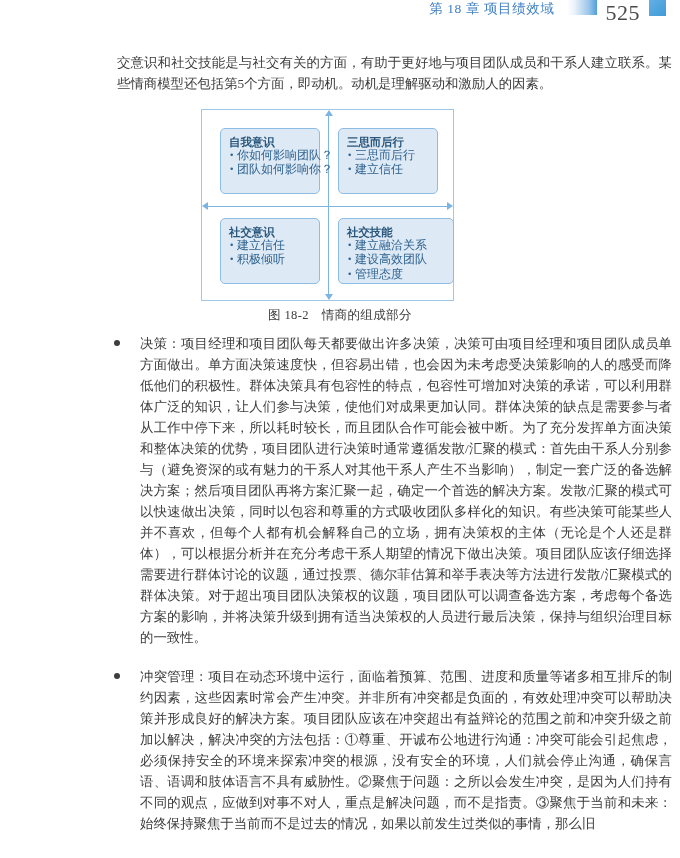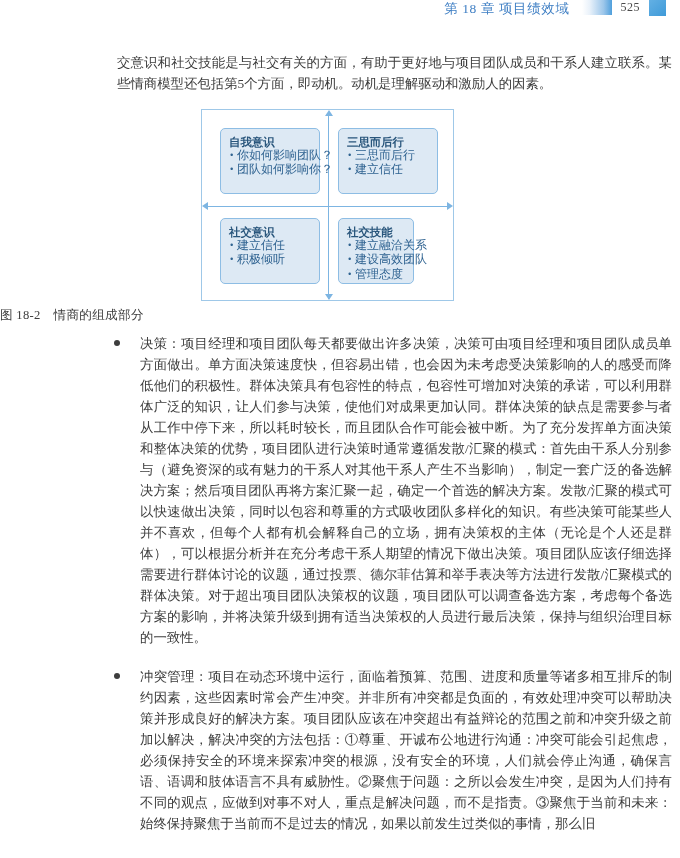--- a/index.html
+++ b/index.html
@@ -33,21 +33,21 @@
     letter-spacing: 0.6px;
     white-space: nowrap;
   }
   .header-grad {
     width: 30px;
     height: 15px;
     margin-left: 12px;
     background: linear-gradient(to right, #ffffff 0%, #eaf2fa 25%, #9cc6ea 72%, #4f9fdc 100%);
   }
   .header-pageno {
-    font-size: 12px;
+    font-size: 22px;
     color: #4a4a4a;
     margin-left: 9px;
     letter-spacing: 0.5px;
   }
   .header-square {
     width: 17px;
     height: 16px;
     margin-left: 9px;
     margin-right: 14px;
     background: linear-gradient(to bottom right, #63b0e4 0%, #3f9ad8 100%);
@@ -144,21 +144,21 @@
     box-sizing: border-box;
     border: 1px solid #8dbde4;
     border-radius: 5px;
     background: #dde9f4;
     padding: 6px 7px 5px 8px;
     color: #2f5f86;
   }
   .qbox.tl { left: 18px;  top: 18px;  width: 100px; height: 66px; }
   .qbox.tr { left: 136px; top: 18px;  width: 100px; height: 66px; }
   .qbox.bl { left: 18px;  top: 108px; width: 100px; height: 66px; }
-  .qbox.br { left: 136px; top: 108px; width: 76px; height: 66px; }
+  .qbox.br { left: 136px; top: 108px; width: 116px; height: 66px; }
   .qbox-title {
     font-weight: bold;
     font-size: 11.4px;
     line-height: 14px;
     color: #29567c;
     font-family: "Liberation Sans", sans-serif;
   }
   .qbox-list {
     margin: 0;
     padding: 0;
@@ -177,20 +177,21 @@
     width: 8px;
     font-size: 9px;
     vertical-align: 1px;
   }
 
   .fig-caption {
     position: absolute;
     left: 0;
     top: 198px;
     width: 680px;
+    text-align: center;
     font-size: 12.6px;
     color: #3c3c3c;
     letter-spacing: 0.3px;
   }
 
   
   .bullet-par {
     position: relative;
     padding-left: 140px;
     padding-right: 8px;

